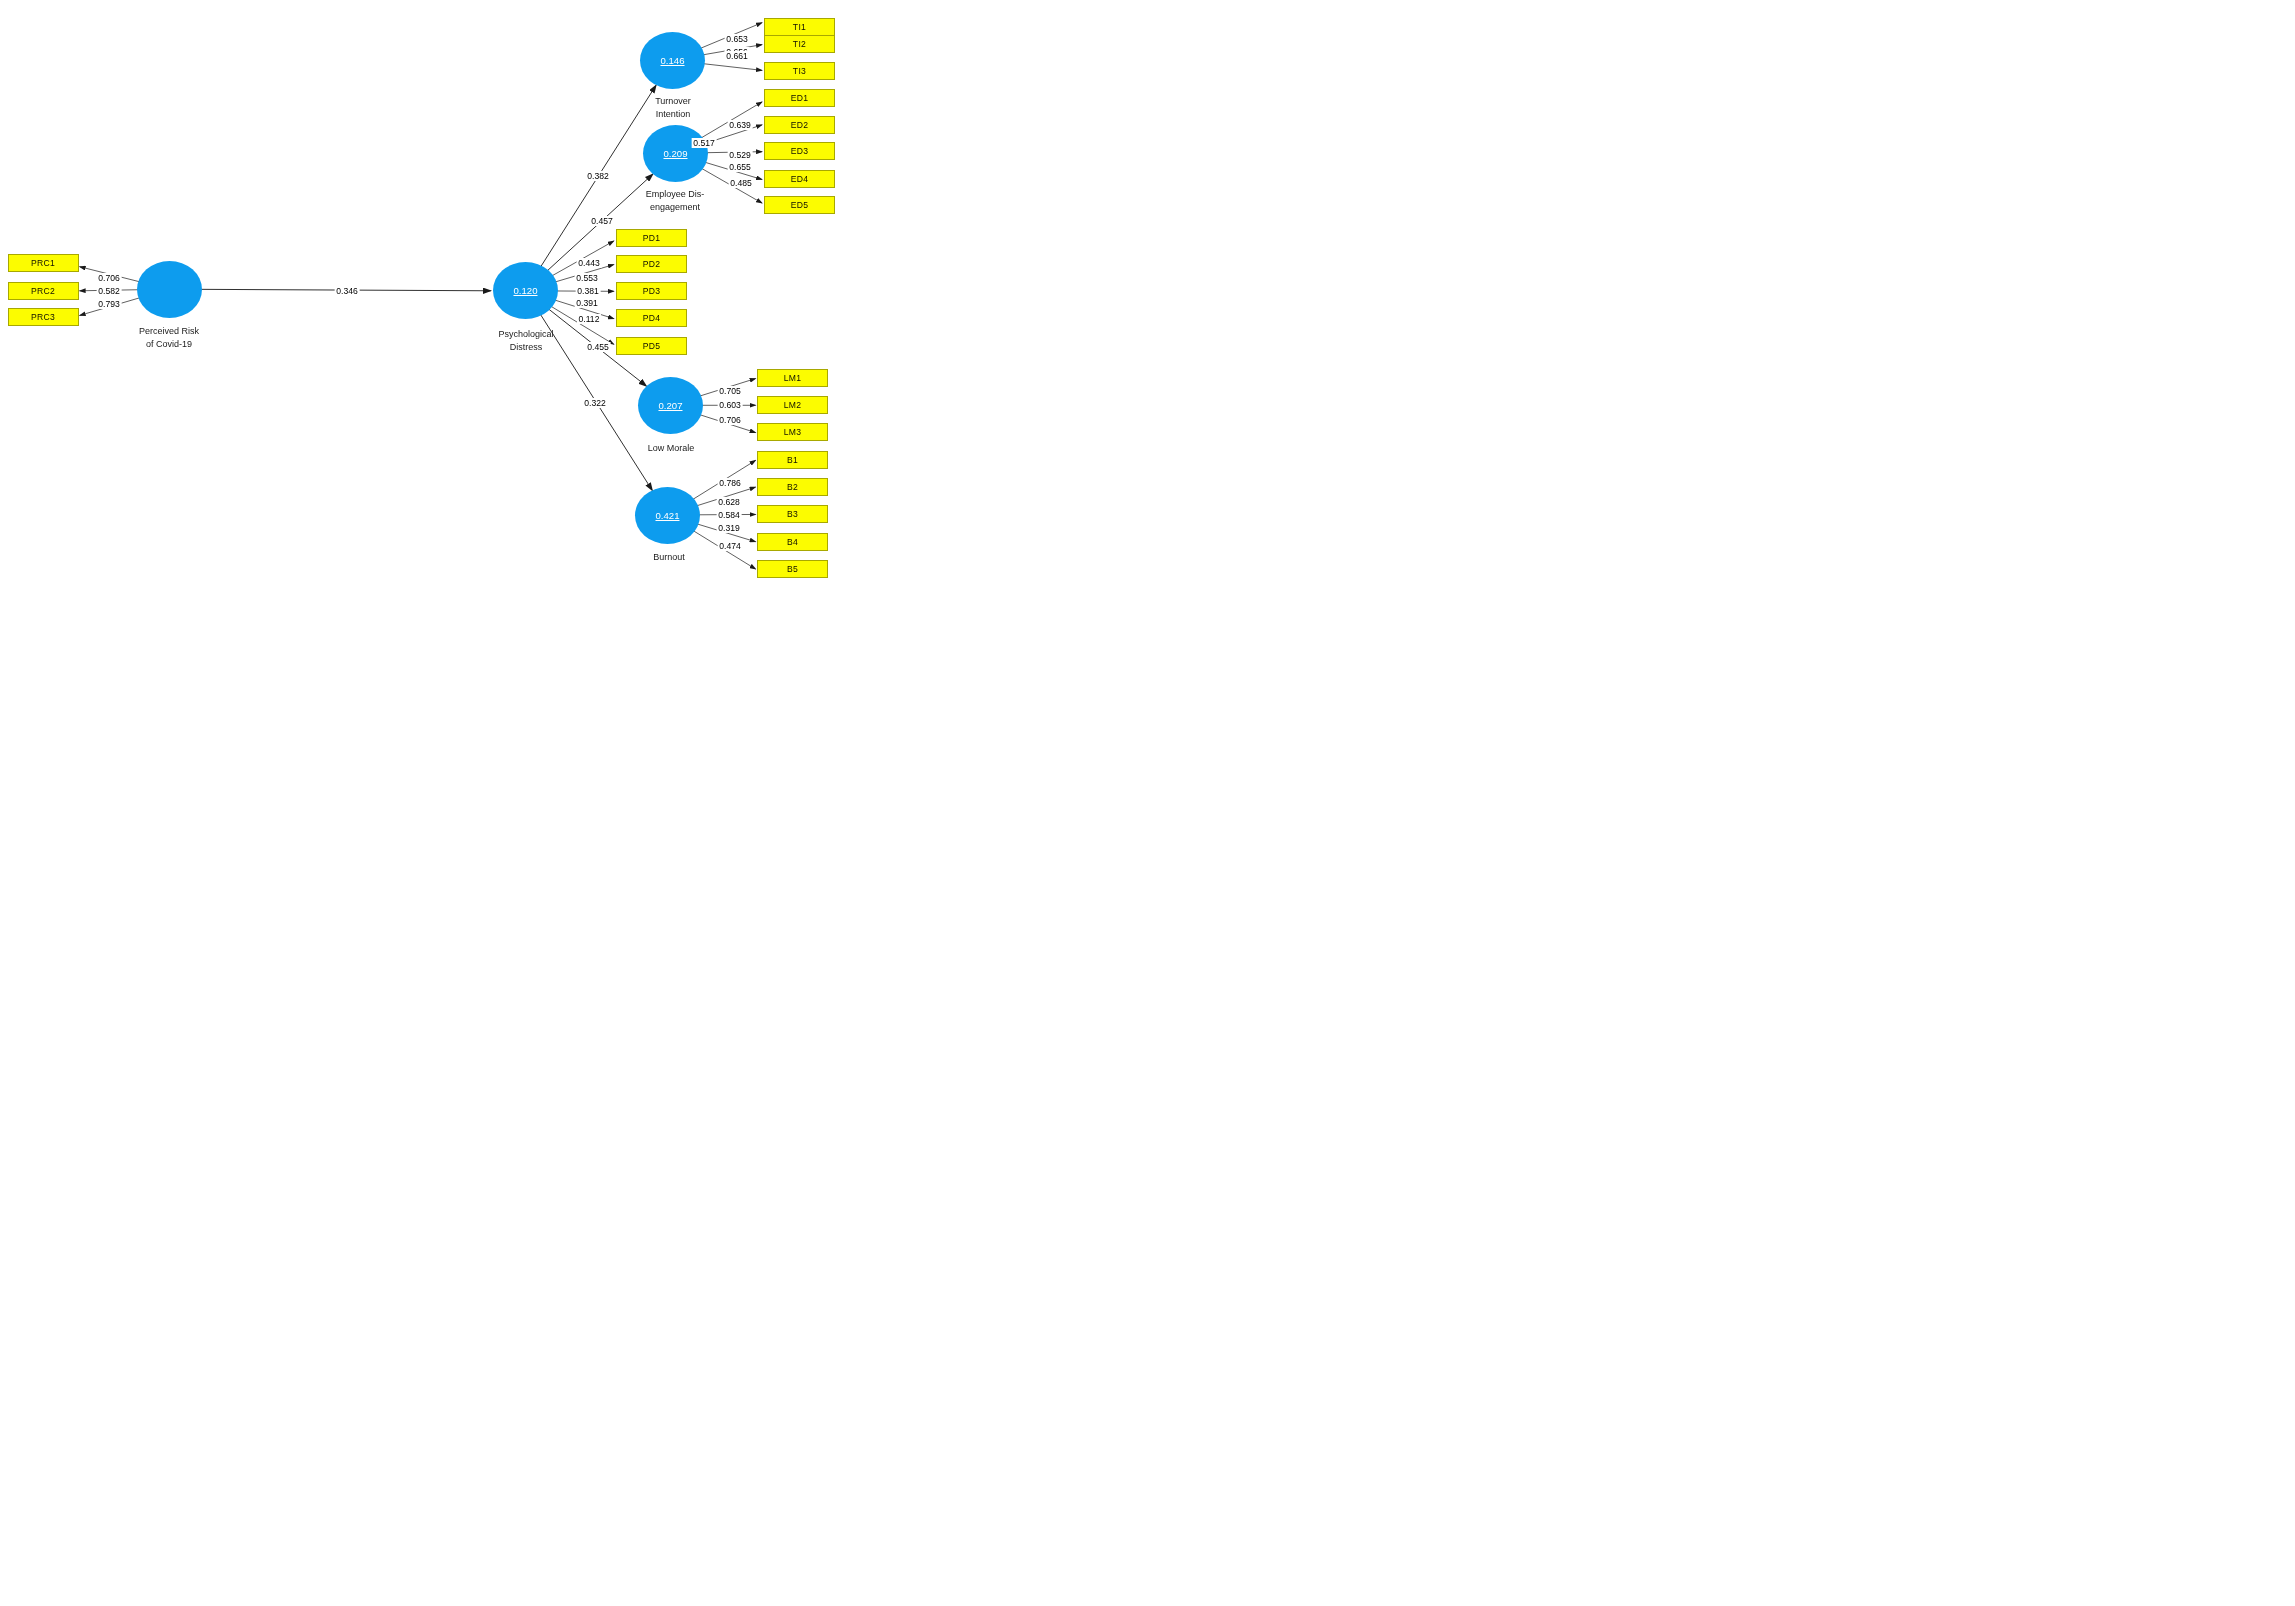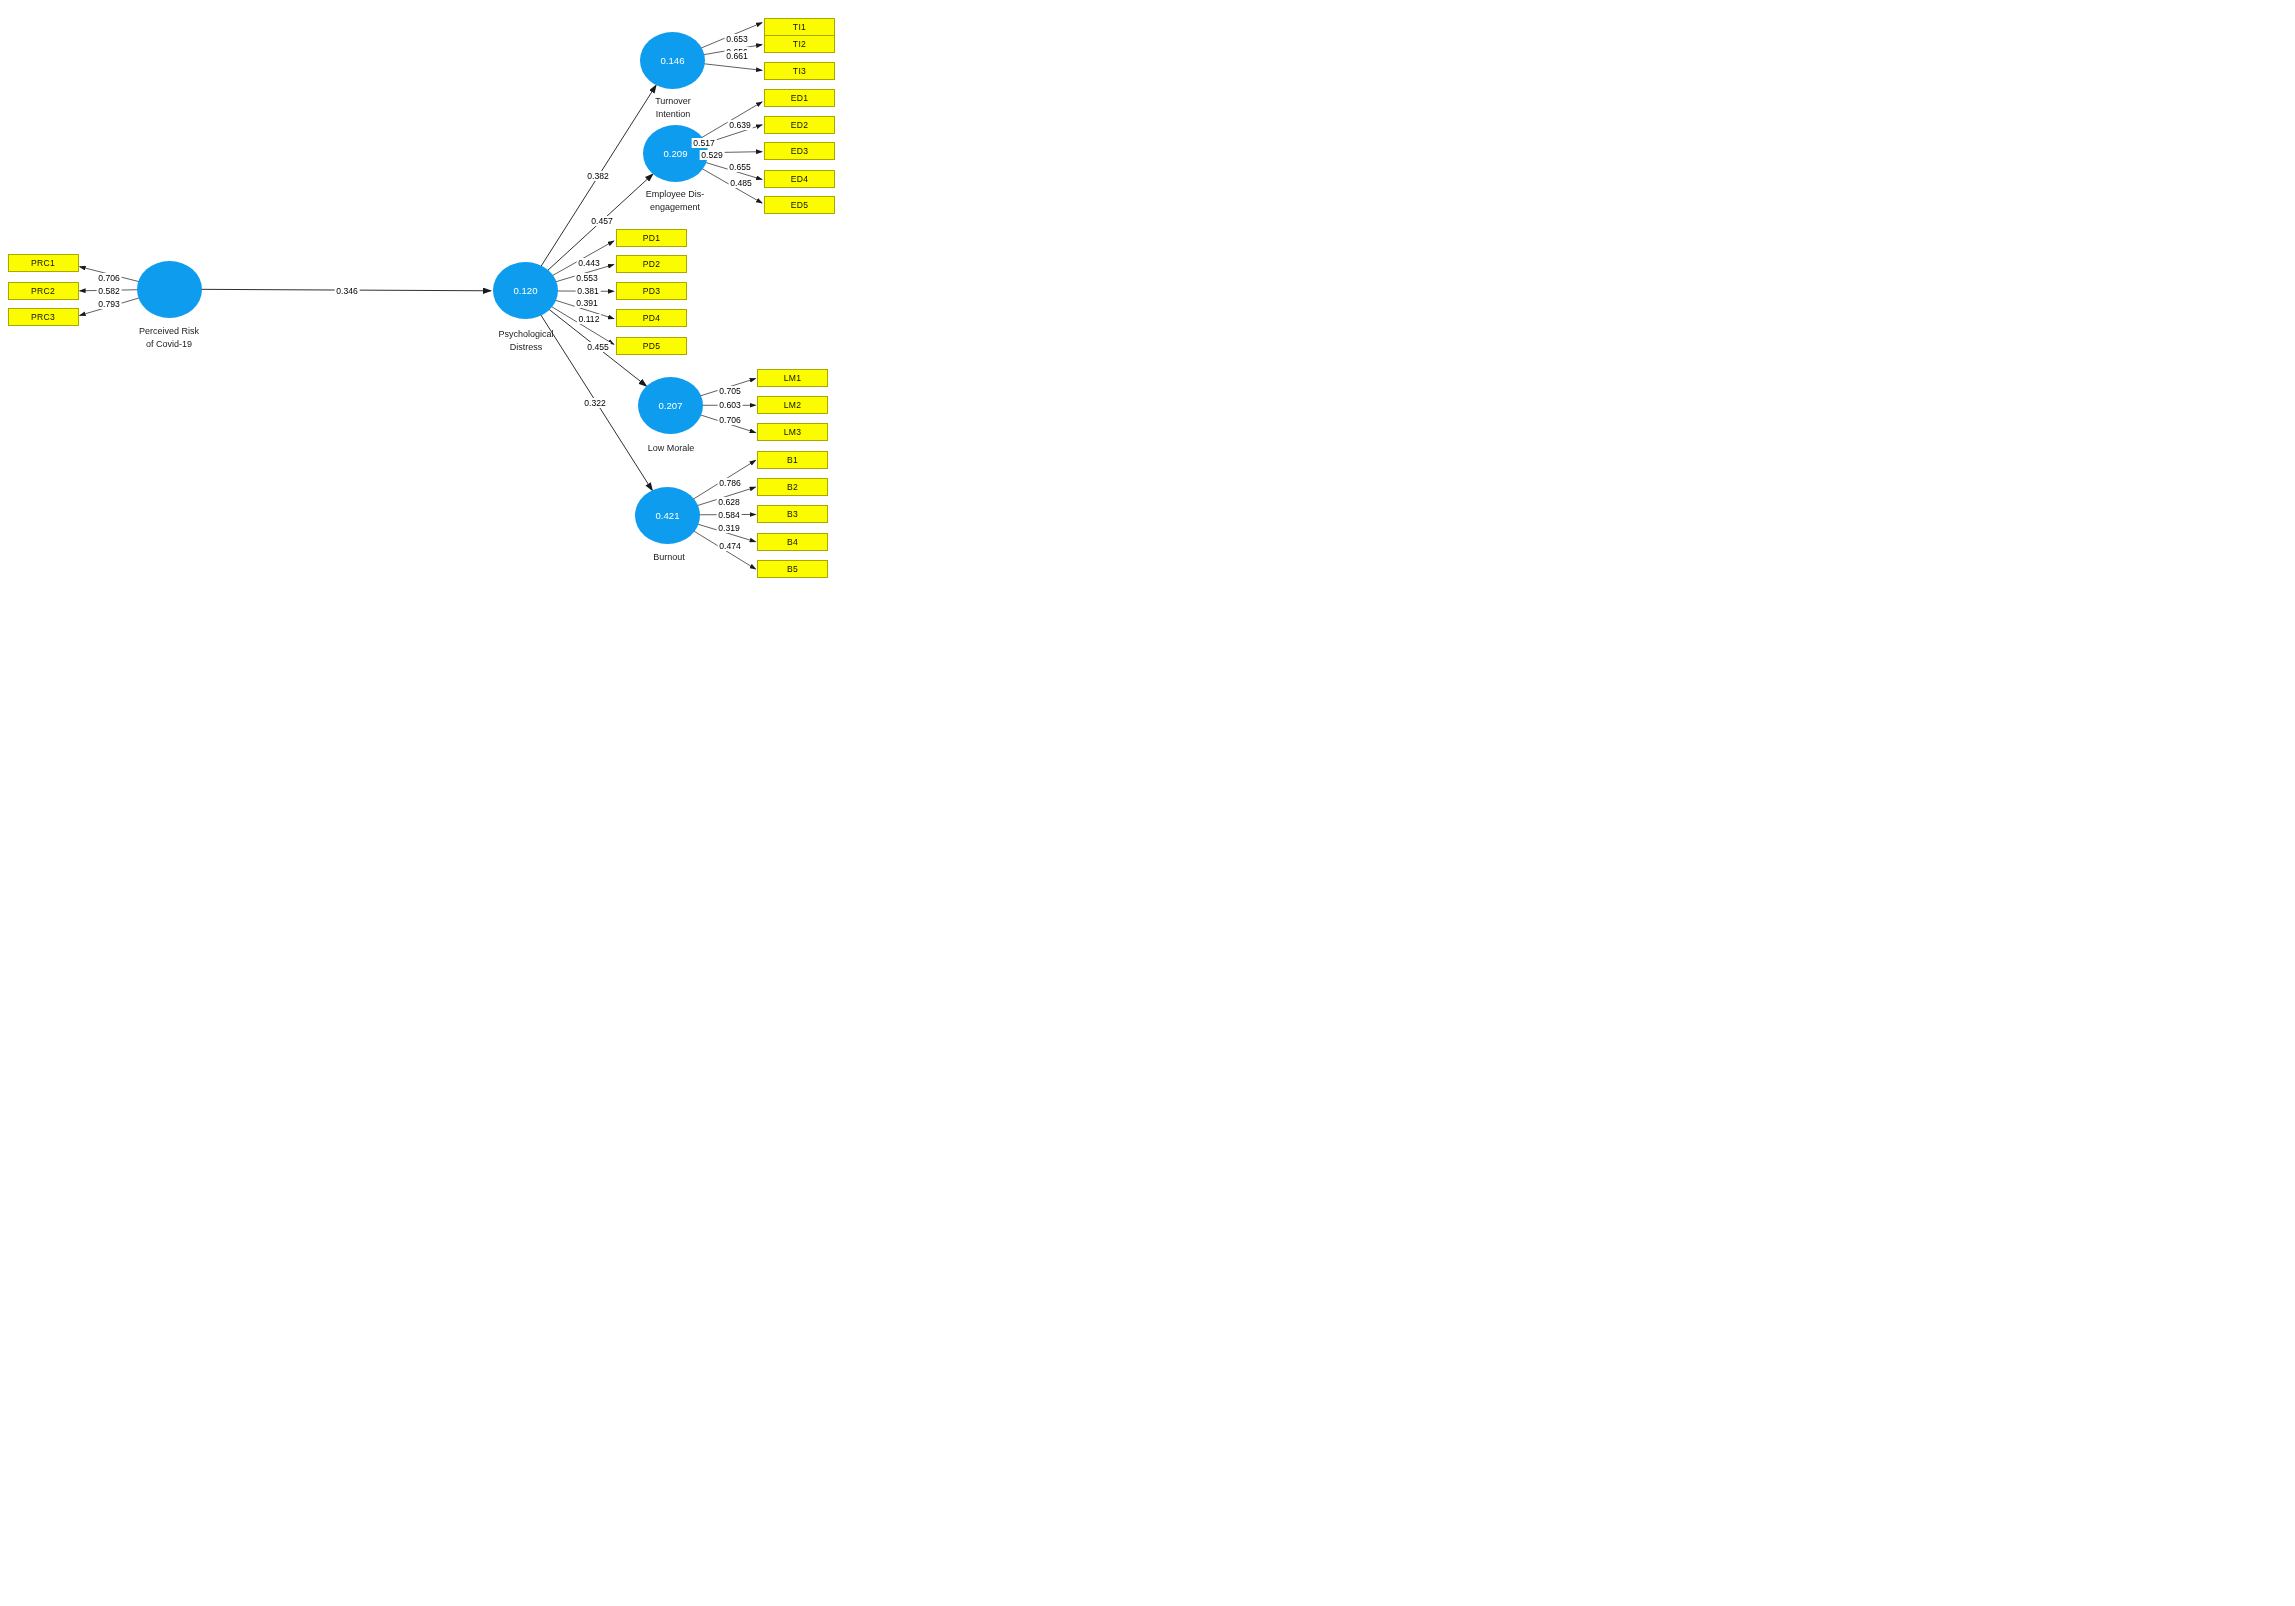--- a/index.html
+++ b/index.html
@@ -14,21 +14,21 @@
   .box{
     position:absolute;width:71px;height:17.7px;box-sizing:border-box;
     background:#fcfc00;border:1.1px solid #a8a800;
     display:flex;align-items:center;justify-content:center;
     font-size:8.6px;color:#111100;letter-spacing:0.3px;
   }
   .node{
     position:absolute;width:65px;height:57px;border-radius:50%;
     background:#0d9cee;display:flex;align-items:center;justify-content:center;
   }
-  .node .r2{color:#ffffff;font-size:9.6px;}
+  .node .r2{color:#ffffff;font-size:9.6px;text-decoration:underline;}
   .clabel{
     position:absolute;transform:translateX(-50%);
     font-size:9px;line-height:13.4px;color:#1a1a1a;text-align:center;white-space:pre-line;
   }
   .num{
     position:absolute;transform:translate(-50%,-50%);
     font-size:8.6px;color:#000000;background:#ffffff;padding:0 1.6px;white-space:nowrap;
   }
 </style>
 </head>
@@ -149,21 +149,21 @@
   <span class="num" style="left:109px;top:278px">0.706</span>
   <span class="num" style="left:109px;top:291px">0.582</span>
   <span class="num" style="left:109px;top:304px">0.793</span>
 
   <span class="num" style="left:737px;top:39px">0.653</span>
   <span class="num" style="left:737px;top:52px">0.656</span>
   <span class="num" style="left:737px;top:56px">0.661</span>
 
   <span class="num" style="left:740px;top:125px">0.639</span>
   <span class="num" style="left:704px;top:143px">0.517</span>
-  <span class="num" style="left:712px;top:155px">0.529</span>
+  <span class="num" style="left:740px;top:155px">0.529</span>
   <span class="num" style="left:740px;top:167px">0.655</span>
   <span class="num" style="left:741px;top:183px">0.485</span>
 
   <span class="num" style="left:589px;top:263px">0.443</span>
   <span class="num" style="left:587px;top:278px">0.553</span>
   <span class="num" style="left:588px;top:291px">0.381</span>
   <span class="num" style="left:587px;top:303px">0.391</span>
   <span class="num" style="left:589px;top:319px">0.112</span>
 
   <span class="num" style="left:730px;top:391px">0.705</span>

